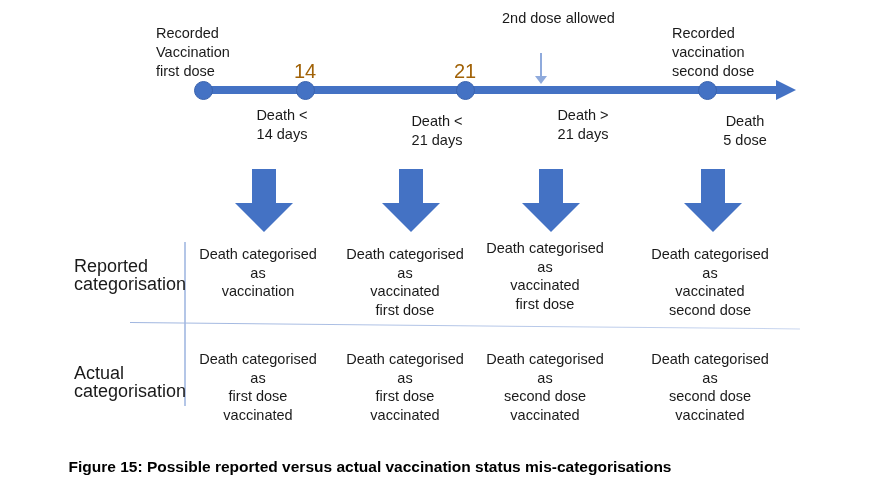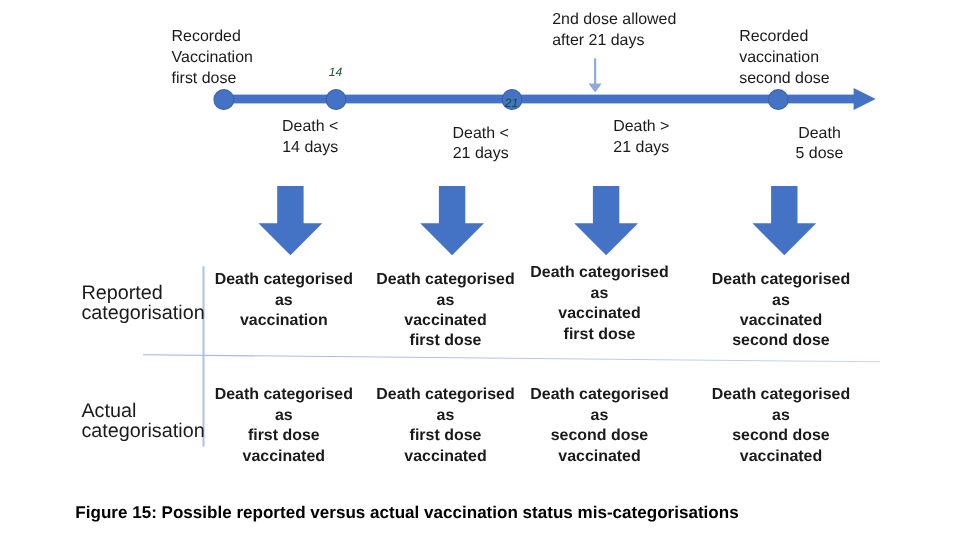--- a/index.html
+++ b/index.html
@@ -42,26 +42,25 @@
     width: 19px;
     height: 19px;
     border-radius: 50%;
     background: #4472C4;
     border: 1px solid #3A63AE;
     box-sizing: border-box;
     top: 81px;
   }
   .tl-ticklabel {
     position: absolute;
-    font-size: 11px;
-    color: #14532d;
+    font-size: 20px;
+    color: #a16207;
     text-align: center;
     width: 60px;
     top: 60px;
-    font-style: italic;
   }
 
   
   .tl-caption-above {
     position: absolute;
     font-size: 14.5px;
     line-height: 19px;
     color: #1a1a1a;
     text-align: center;
   }
@@ -109,21 +108,20 @@
     text-align: left;
     width: 130px;
   }
   .cell {
     position: absolute;
     font-size: 14.5px;
     line-height: 18.5px;
     color: #1a1a1a;
     text-align: center;
     width: 160px;
-    font-weight: bold;
   }
   .cell div { white-space: nowrap; }
 
   .v-divider {
     position: absolute;
     left: 184px;
     top: 242px;
     width: 2px;
     height: 164px;
     background: #B4C6E7;
@@ -160,31 +158,30 @@
 
     <div class="tl-line"></div>
     <div class="tl-arrowhead"></div>
 
     <div class="tl-dot" style="left:194px;"></div>
     <div class="tl-dot" style="left:296px;"></div>
     <div class="tl-dot" style="left:456px;"></div>
     <div class="tl-dot" style="left:698px;"></div>
 
     <div class="tl-ticklabel" style="left:275px;">14</div>
-    <div class="tl-ticklabel" style="left:435px;margin-top:28px;">21</div>
+    <div class="tl-ticklabel" style="left:435px;">21</div>
 
     <div class="tl-caption-above" style="left:156px; top:24px; width:120px; text-align:left;">
       <div>Recorded</div>
       <div>Vaccination</div>
       <div>first dose</div>
     </div>
 
     <div class="tl-caption-above" style="left:502px; top:9px; width:160px; text-align:left;">
       <div>2nd dose allowed</div>
-      <div>after 21 days</div>
     </div>
     <div class="thin-arrow-stem"></div>
     <div class="thin-arrow-head"></div>
 
     <div class="tl-caption-above" style="left:672px; top:24px; width:130px; text-align:left;">
       <div>Recorded</div>
       <div>vaccination</div>
       <div>second dose</div>
     </div>
 

